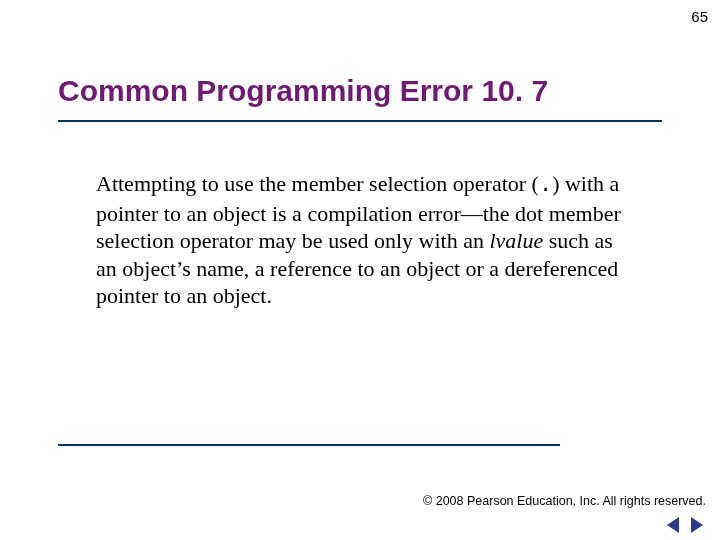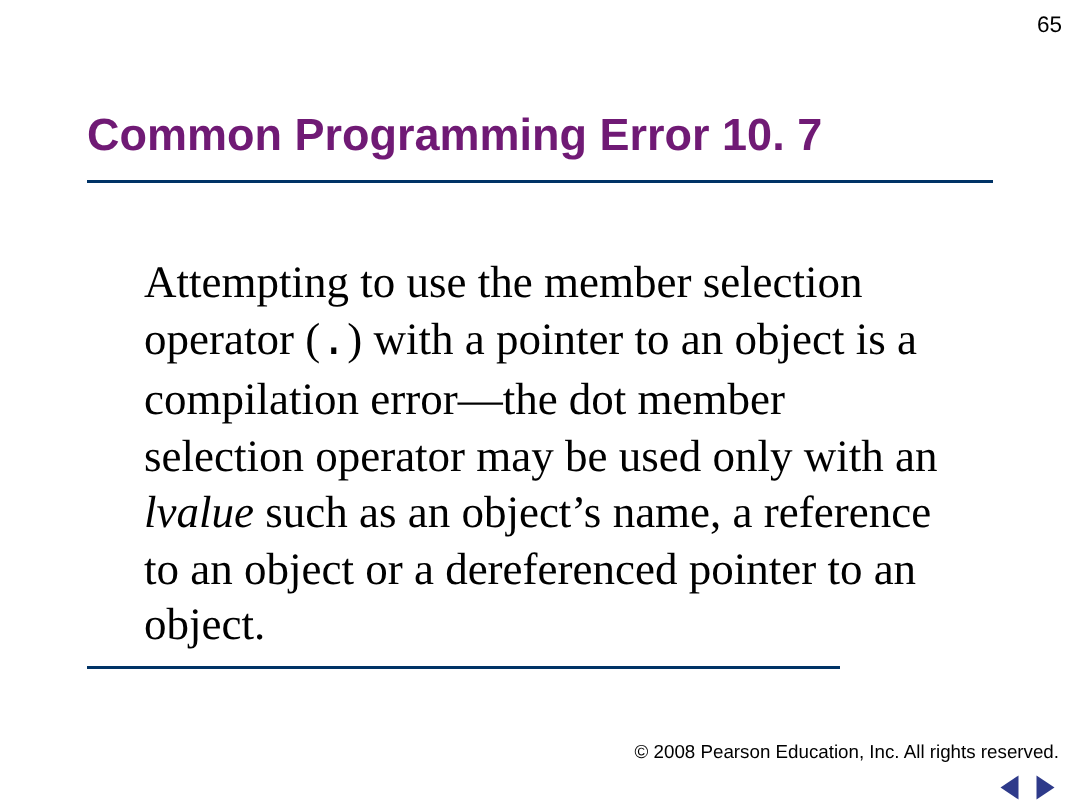--- a/index.html
+++ b/index.html
@@ -34,21 +34,21 @@
     left: 58px;
     width: 604px;
     height: 0;
     border-top: 2px solid #003366;
   }
   .body-text {
     position: absolute;
     top: 170px;
     left: 96px;
     width: 540px;
-    font-size: 30px;
+    font-size: 22px;
     line-height: 1.25;
     color: #000;
   }
   .body-text .mono {
     font-family: "Courier New", Courier, monospace;
   }
   .body-text .italic {
     font-style: italic;
   }
   .rule-bottom {

